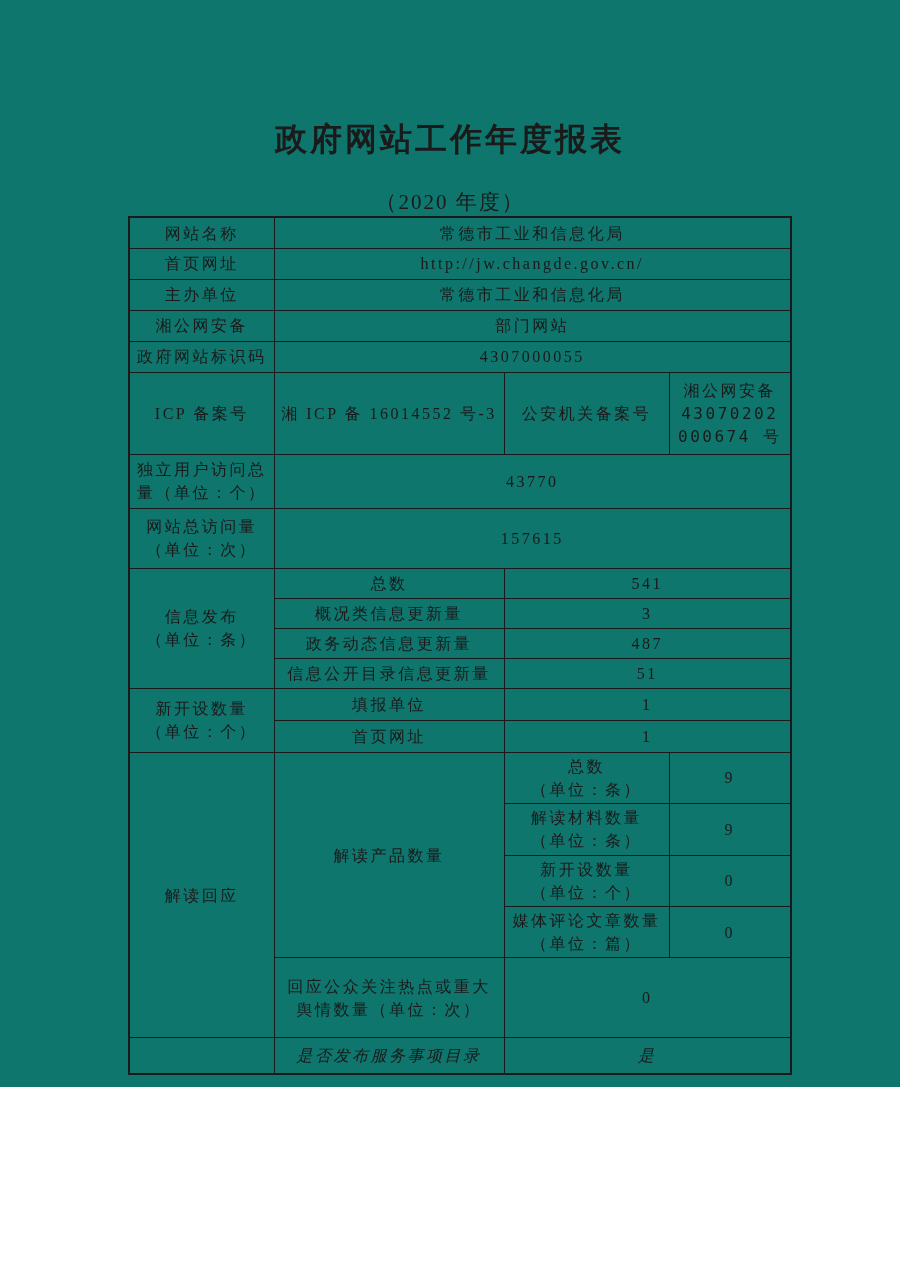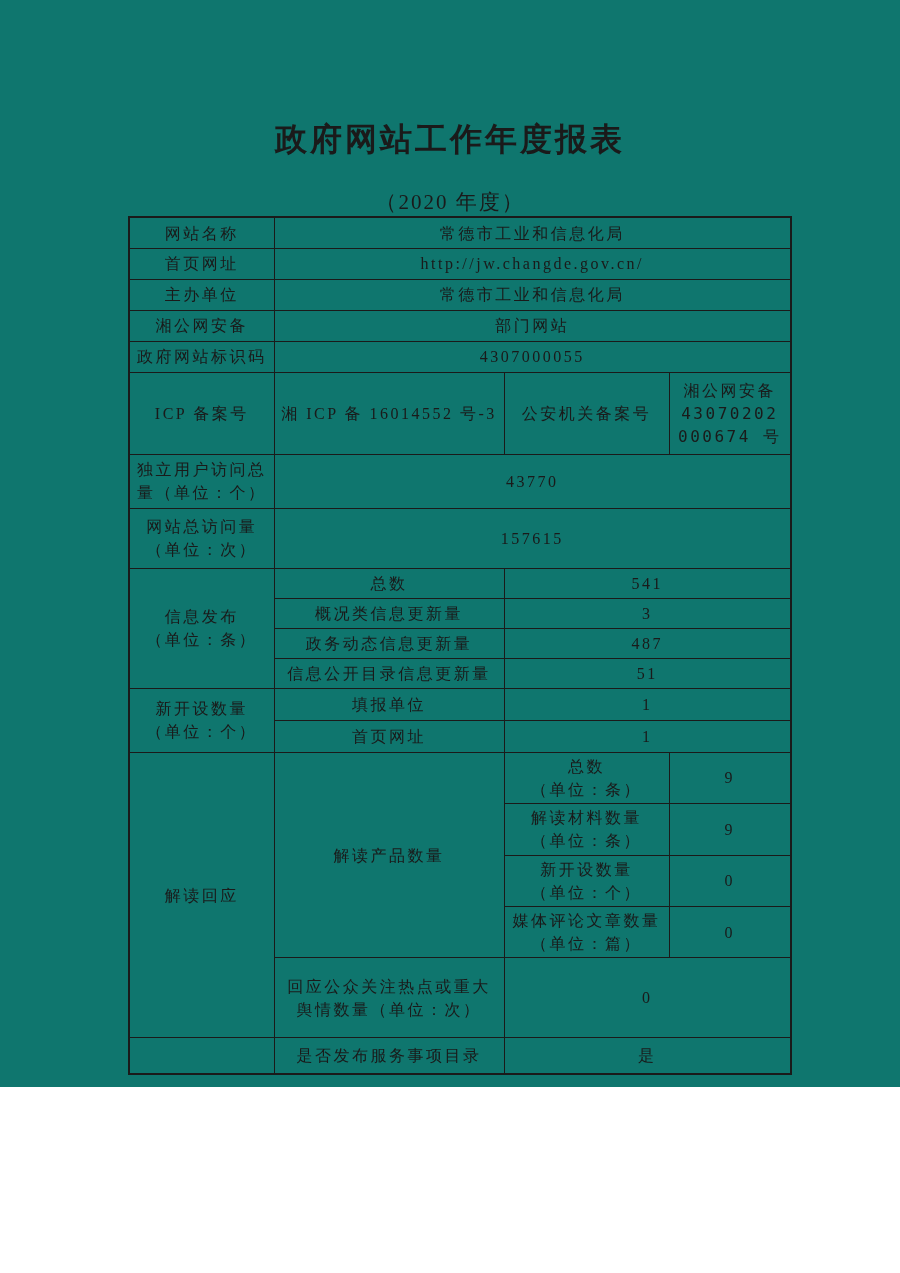--- a/index.html
+++ b/index.html
@@ -58,21 +58,21 @@
   col.c4 { width: 122px; }
   
   tr.r-basic  { height: 31px; }
   tr.r-icp    { height: 82px; }
   tr.r-visit1 { height: 54px; margin-top: 16px; }
   tr.r-visit2 { height: 60px; }
   tr.r-info   { height: 30px; }
   tr.r-topic  { height: 32px; }
   tr.r-interp { height: 51px; }
   tr.r-hot    { height: 80px; }
-  tr.r-svc    { height: 36px; }
+  tr.r-svc    { height: 36px; font-style: italic; }
 
   td.mono {
     font-family: Liberation Serif, serif;
     letter-spacing: 1px;
   }
   td.mono-mixed {
     font-family: "DejaVu Sans Mono", "Liberation Mono", monospace;
     letter-spacing: 0;
     padding: 2px 4px;
     overflow-wrap: break-word;

